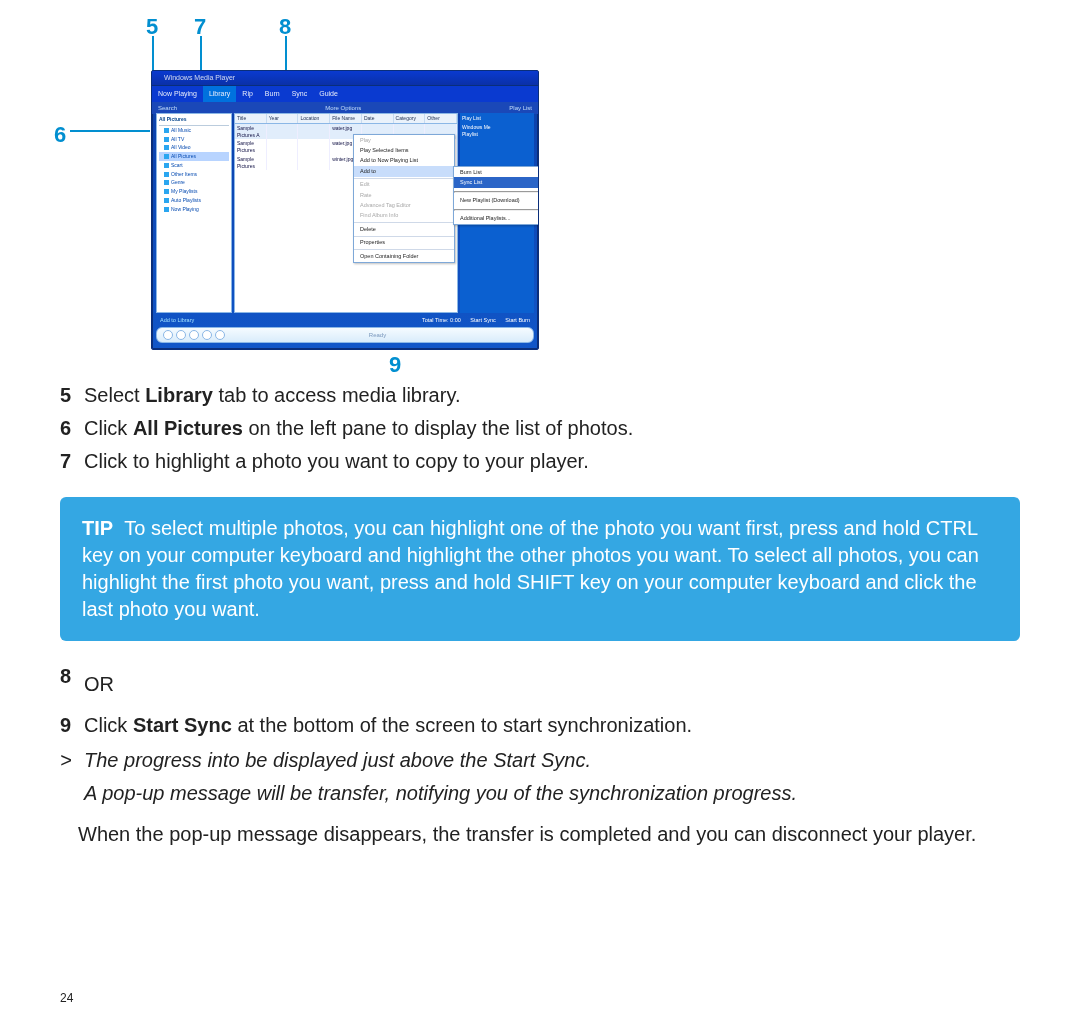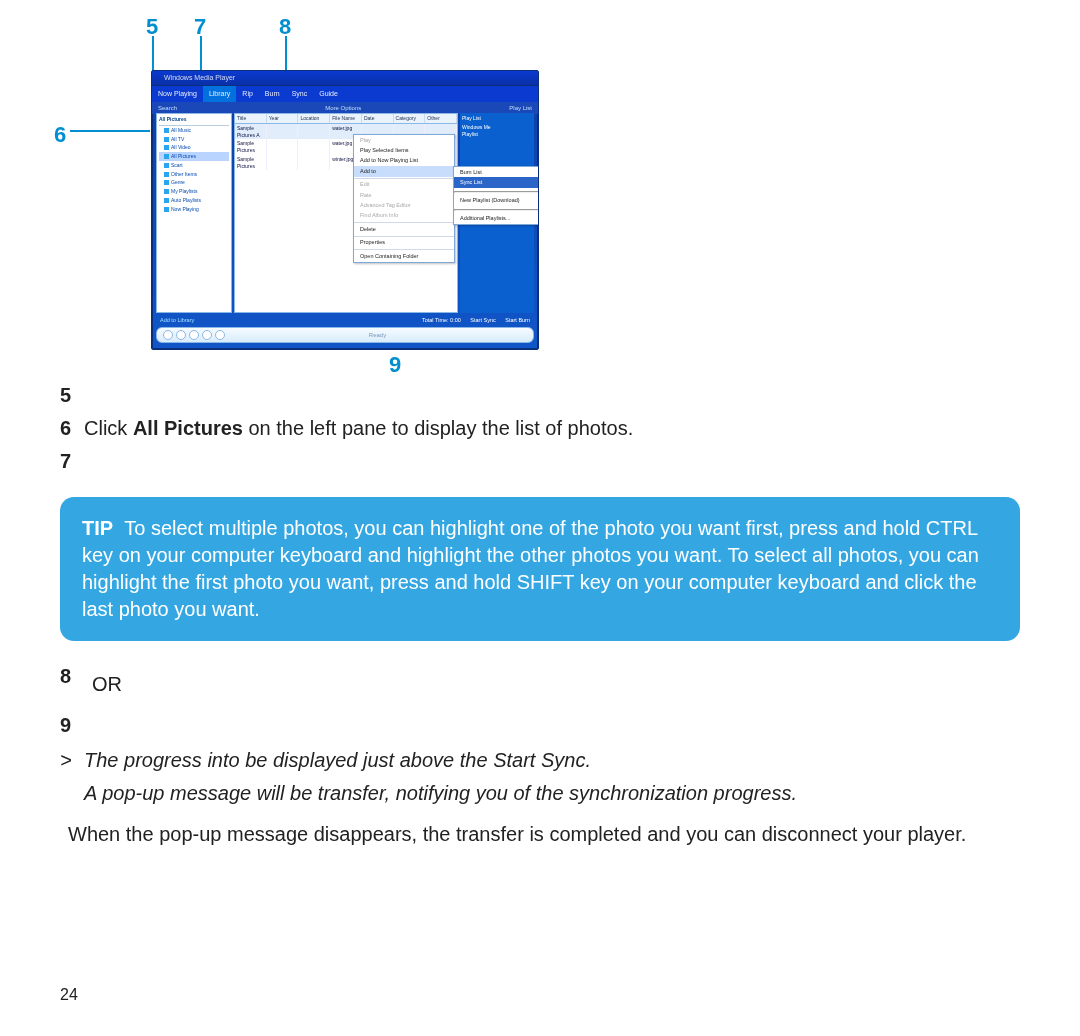--- a/index.html
+++ b/index.html
@@ -43,28 +43,28 @@
   .bottombar .l{color:#9fe0ff}
   .bottombar .r span{margin-left:8px}
   .startstrip{position:absolute;left:4px;right:4px;bottom:6px;height:14px;background:linear-gradient(#f5fbff,#d9ecfb);border:1px solid #8bb7e6;border-radius:6px;display:flex;align-items:center;padding:0 6px}
   .startstrip .pbtn{width:8px;height:8px;border:1px solid #8bb7e6;border-radius:8px;margin-right:3px;background:#fff}
   .startstrip .label{font-size:6px;color:#4a6fa0;margin:0 auto;opacity:.7}
   .steps{margin-top:12px}
   .step{display:flex;margin:6px 0}
   .step .n{width:24px;font-weight:700;color:#222;flex:0 0 24px}
   .step .t .b{font-weight:700}
   .stepblock{margin:6px 0 6px 24px}
-  .or{margin:8px 8px}
+  .or{margin:8px 0}
   .italic{font-style:italic}
   .resultrow{display:flex;margin:8px 0 0 0}
   .resultrow .gt{width:24px;font-style:italic;flex:0 0 24px}
-  .tip{background:#34a7e3;color:#fff;border-radius:14px;padding:18px 22px;margin:22px 0}
+  .tip{background:#34a7e3;color:#fff;border-radius:6px;padding:18px 22px;margin:22px 0}
   .tip .bold{font-weight:700}
-  .finish{margin:14px 0 0 8px}
-  .pagenum{position:absolute;left:60px;bottom:30px;font-size:16px;color:#222}
+  .finish{margin:14px 0 0 18px}
+  .pagenum{position:absolute;left:60px;bottom:30px;font-size:12px;color:#222}
 </style>
 </head>
 <body>
 
 <div class="page">
 
   <div class="figwrap">
 
     <span class="callout" style="left:86px;top:12px">5</span>
     <span class="callout" style="left:134px;top:12px">7</span>
@@ -202,44 +202,47 @@
         <span class="pbtn"></span>
         <span class="pbtn"></span>
         <span class="label">Ready</span>
       </div>
     </div>
   </div>
 
   <div class="steps">
     <div class="step">
       <div class="n">5</div>
+      <div class="t"><span>Select </span><span class="b">Library</span><span> tab to access media library.</span></div>
     </div>
     <div class="step">
       <div class="n">6</div>
       <div class="t"><span>Click </span><span class="b">All Pictures</span><span> on the left pane to display the list of photos.</span></div>
     </div>
     <div class="step">
       <div class="n">7</div>
+      <div class="t">Click to highlight a photo you want to copy to your player.</div>
     </div>
   </div>
 
   <div class="tip">
     <span class="bold">TIP</span>
     <span>&nbsp;</span><span>To select multiple photos, you can highlight one of the photo you want first, press and hold CTRL key on your computer keyboard and highlight the other photos you want. To select all photos, you can highlight the first photo you want, press and hold SHIFT key on your computer keyboard and click the last photo you want.</span>
   </div>
 
   <div class="steps">
     <div class="step">
       <div class="n">8</div>
       <div class="t">
         <div class="or">OR</div>
       </div>
     </div>
     <div class="step">
       <div class="n">9</div>
+      <div class="t"><span>Click </span><span class="b">Start Sync</span><span> at the bottom of the screen to start synchronization.</span></div>
     </div>
 
     <div class="resultrow italic">
       <div class="gt">&gt;</div>
       <div><span>The progress into be displayed just above the </span><span class="b">Start Sync</span><span>.</span></div>
     </div>
     <div class="stepblock italic">A pop-up message will be transfer, notifying you of the synchronization progress.</div>
   </div>
 
   <div class="finish">When the pop-up message disappears, the transfer is completed and you can disconnect your player.</div>

